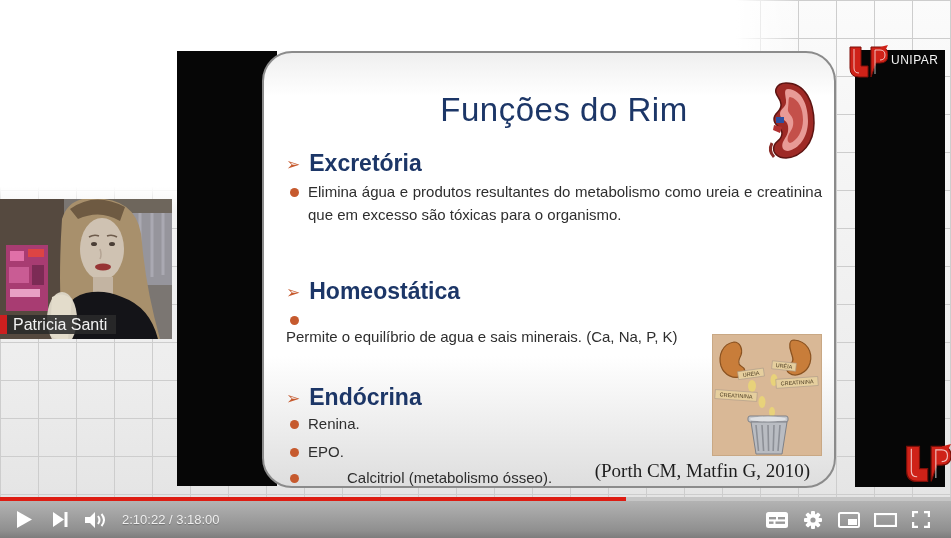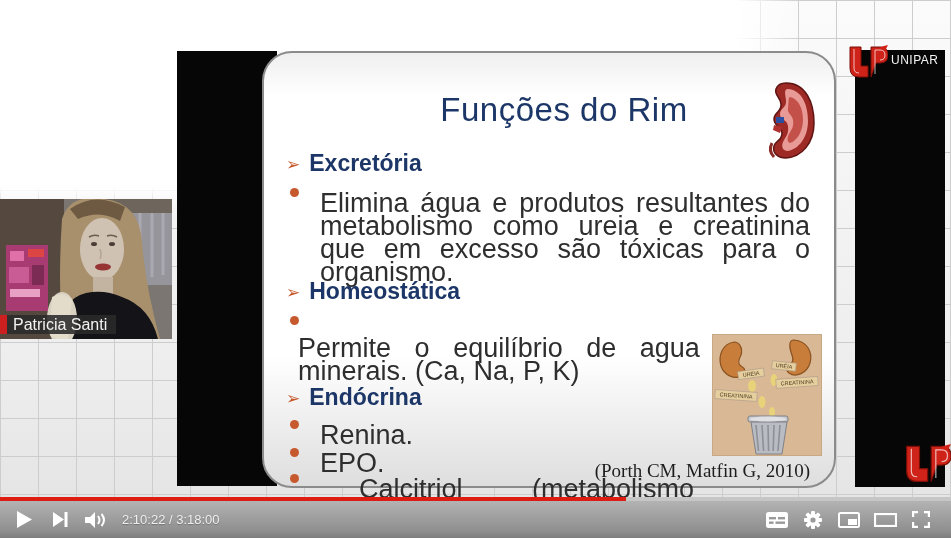--- a/index.html
+++ b/index.html
@@ -26,21 +26,21 @@
     box-sizing:border-box;border:2px solid #8b8b8b;border-radius:30px;
     background:linear-gradient(180deg,#efefef 0%,#ffffff 10%,#ffffff 70%,#dedede 100%);
     color:#303030;}
   .slide-title{position:absolute;left:30px;right:0;top:38px;text-align:center;
     font-size:33px;color:#1c3667;letter-spacing:.5px;}
   .sec-head{position:absolute;display:flex;align-items:center;gap:9px;
     font-size:23px;font-weight:bold;color:#1c3667;}
   .sec-arrow{color:#c65a2e;font-size:17px;line-height:1;font-weight:normal;transform:translateY(1px);}
   .bullet-item{position:absolute;display:flex;}
   .dot{flex:0 0 auto;width:9px;height:9px;border-radius:50%;background:#c65a2e;margin:8px 9px 0 4px;}
-  .bullet-text{margin:12px;font-size:27px;line-height:23px;color:#2e2e2e;
+  .bullet-text{margin:0;font-size:15px;line-height:23px;color:#2e2e2e;
     text-align:justify;text-align-last:left;}
   .citation{position:absolute;right:24px;top:407px;font-family:"Liberation Serif",serif;
     font-size:19px;color:#1d1d1d;}
 
   
   .kidney-img{position:absolute;right:18px;top:28px;width:64px;height:80px;}
   
   .trash-img{position:absolute;left:448px;top:281px;width:110px;height:122px;}
 
   

